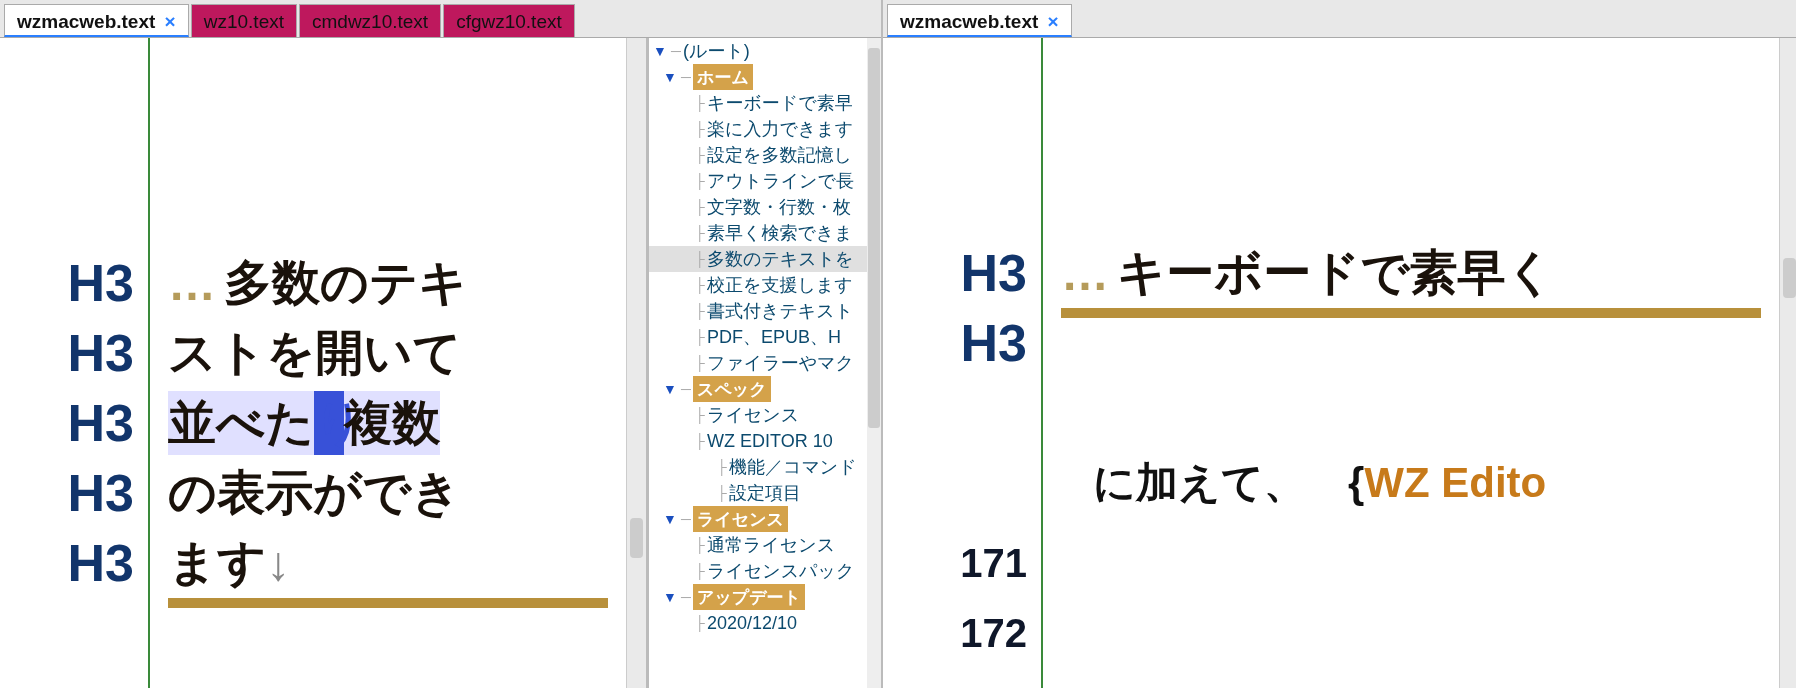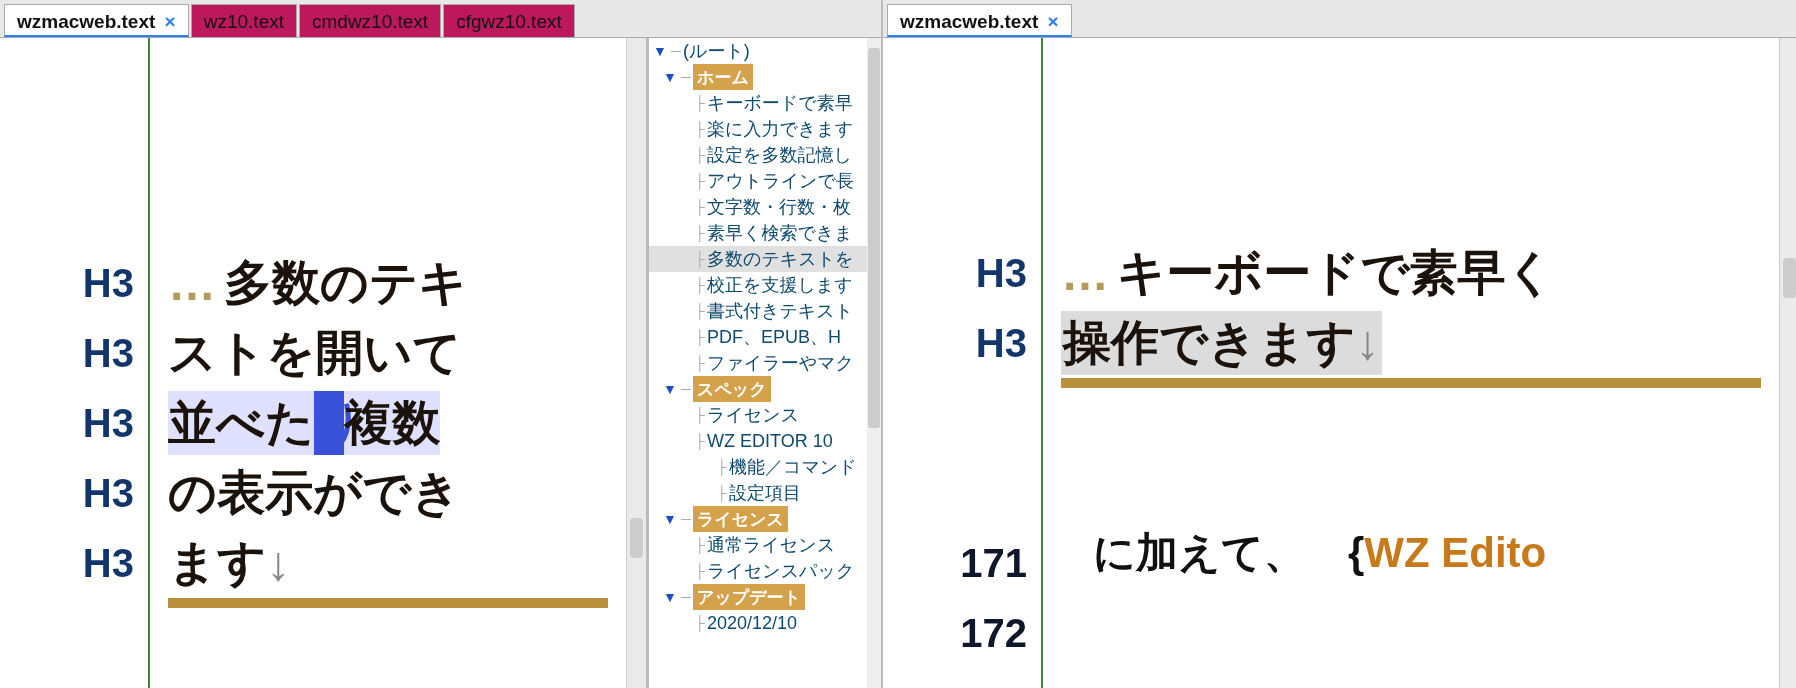--- a/index.html
+++ b/index.html
@@ -7,21 +7,21 @@
   .app { display: flex; width: 100%; height: 100%; }
   .pane { height: 100%; display: flex; flex-direction: column; background: #e8e8e8; }
   .pane-left { width: 900px; border-right: 2px solid #bbb; }
   .pane-right { flex: 1; }
   .tabbar { height: 38px; background: #e8e8e8; display: flex; padding: 4px 4px 0 4px; gap: 0; border-bottom: 1px solid #aaa; }
   .tab { padding: 6px 12px 4px 12px; font-size: 19px; font-weight: 500; color: #111; background: #be185d; border: 1px solid #aaa; border-bottom: none; margin-right: 2px; white-space: nowrap; cursor: pointer; }
   .tab.active { background: #fff; border-bottom: 2px solid #2a7fff; font-weight: 700; }
   .tab .close { color: #2a7fff; font-weight: 700; margin-left: 4px; }
   .body { flex: 1; display: flex; overflow: hidden; background: #fff; }
   .gutter { width: 150px; background: #fff; border-right: 2px solid #3a8a3a; font-family: "Helvetica Neue", Arial, sans-serif; }
-  .gut-row { height: 70px; display: flex; align-items: center; justify-content: flex-end; padding-right: 14px; font-size: 40px; font-weight: 800; color: #12356b; }
+  .gut-row { height: 70px; display: flex; align-items: center; justify-content: flex-end; padding-right: 14px; font-size: 52px; font-weight: 800; color: #12356b; }
   .gut-row.num { color: #0f172a; font-weight: 700; font-size: 40px; }
   .editor { flex: 1; background: #fff; position: relative; padding-top: 0; }
   .ed-line { height: 70px; display: flex; align-items: center; padding-left: 18px; font-size: 48px; font-weight: 800; color: #1a120b; }
   .ed-line .dots { color: #b59b5a; font-weight: 900; letter-spacing: 2px; margin-right: 6px; }
   .ed-line .arrow { color: #888; font-weight: 400; }
   .sel-bg { background: #e0e0ff; }
   .sel-caret { background: #3851d8; color: #3851d8; display: inline-block; width: 30px; }
   .underline-bar { height: 10px; background: #b8903b; margin: 0 18px 0 18px; width: 440px; }
   .underline-bar.wide { width: 700px; }
   .grey-sel { background: #dcdcdc; padding: 0 2px; }
@@ -248,25 +248,20 @@
         <div class="gut-row num">171</div>
         <div class="gut-row num">172</div>
       </div>
 
       <div class="editor">
         <div class="spacer-row-r"></div>
         <div class="ed-line">
           <span class="dots">…</span>
           <span>キーボードで素早く</span>
         </div>
-        <div class="ed-line">
-          <span class="grey-sel">
-            <span>操作できます</span><span class="arrow">↓</span>
-          </span>
-        </div>
         <div class="underline-bar wide"></div>
         <div style="height:130px;"></div>
         <div class="ed-body-line">
           <span>に加えて、　{</span>
             <span class="orange-link">WZ Edito</span>
         </div>
       </div>
 
       <div class="scroll-stub">
         <div class="thumb" style="top:220px;height:40px;"></div>

